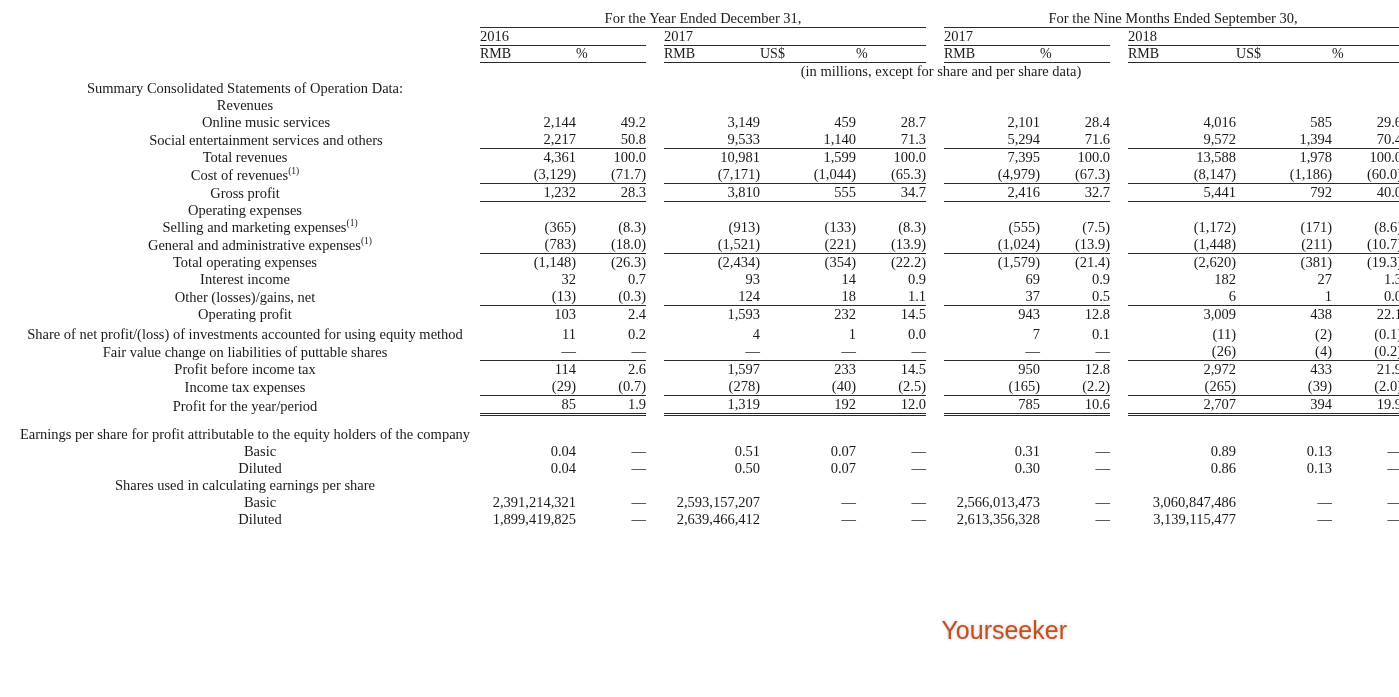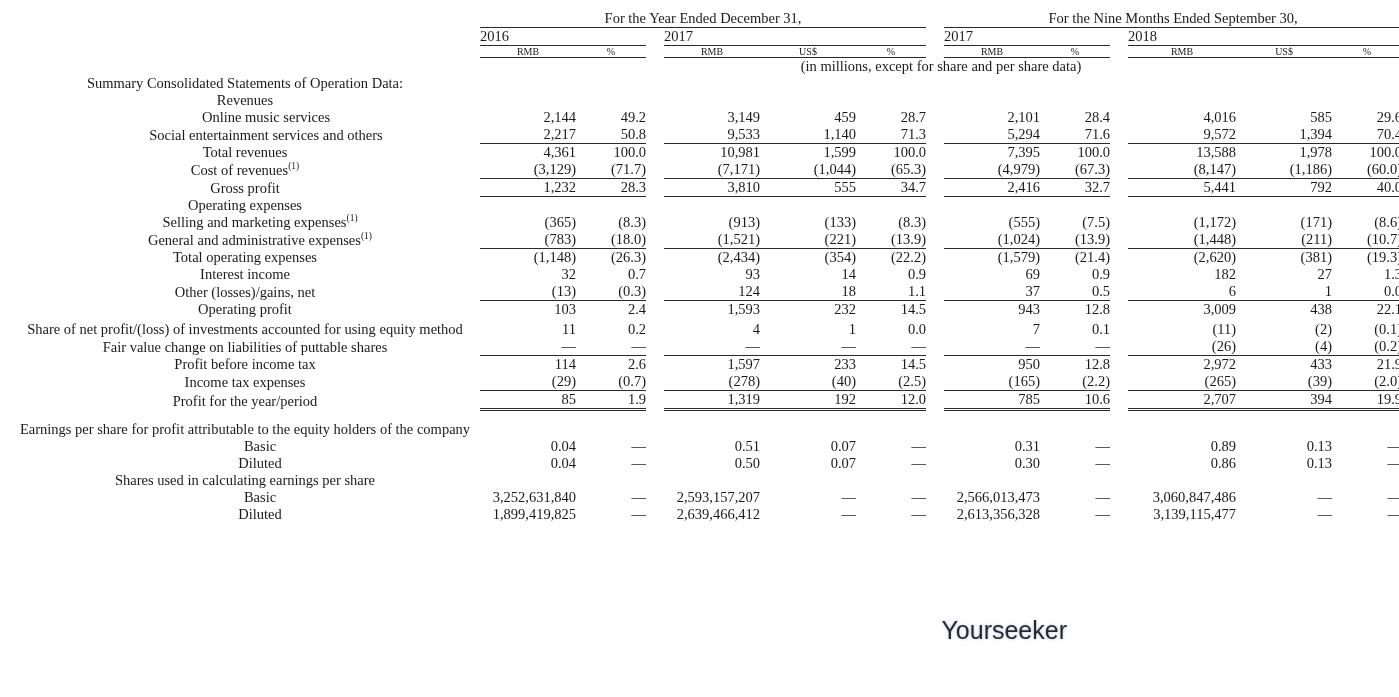--- a/index.html
+++ b/index.html
@@ -51,23 +51,22 @@
   }
   .hdr-year {
     text-align: left;
     font-weight: bold;
     font-size: 14.5px;
     padding-bottom: 2px;
     padding-top: 3px;
     margin-top: 20px;
   }
   .hdr-cur {
-    text-align: center;
     font-weight: bold;
-    font-size: 10px;
+    font-size: 14px;
     padding-top: 3px;
     padding-bottom: 2px;
   }
   .hdr-note {
     text-align: center;
     font-weight: bold;
     font-size: 14.5px;
     padding-top: 4px;
     padding-bottom: 5px;
   }
@@ -94,21 +93,21 @@
   sup { font-size: 9.5px; vertical-align: super; line-height: 0; }
 
   
   .watermark {
     position: absolute;
     right: 46px;
     bottom: 52px;
     display: flex;
     align-items: center;
     gap: 8px;
-    color: #0f172a;
+    color: #c2410c;
     font-family: "Liberation Sans", sans-serif;
     font-size: 25px;
     opacity: 0.92;
     text-shadow: 0 0 3px rgba(120,120,120,0.55);
     pointer-events: none;
   }
   .wm-logo {
     width: 25px; height: 25px;
     border: 2px solid #ffffff;
     border-radius: 50%;
@@ -490,21 +489,21 @@
           <td class="num">0.86</td>
           <td class="num">0.13</td>
           <td class="num">—</td>
         </tr>
         <tr class="">
           <td class="lbl">Shares used in calculating earnings per share</td>
           <td colspan="13">&nbsp;</td>
         </tr>
         <tr class="">
           <td class="lbl indent2">Basic</td>
-          <td class="num">3,252,631,840</td>
+          <td class="num">2,391,214,321</td>
           <td class="num">—</td>
           <td>&nbsp;</td>
           <td class="num">2,593,157,207</td>
           <td class="num">—</td>
           <td class="num">—</td>
           <td>&nbsp;</td>
           <td class="num">2,566,013,473</td>
           <td class="num">—</td>
           <td>&nbsp;</td>
           <td class="num">3,060,847,486</td>

